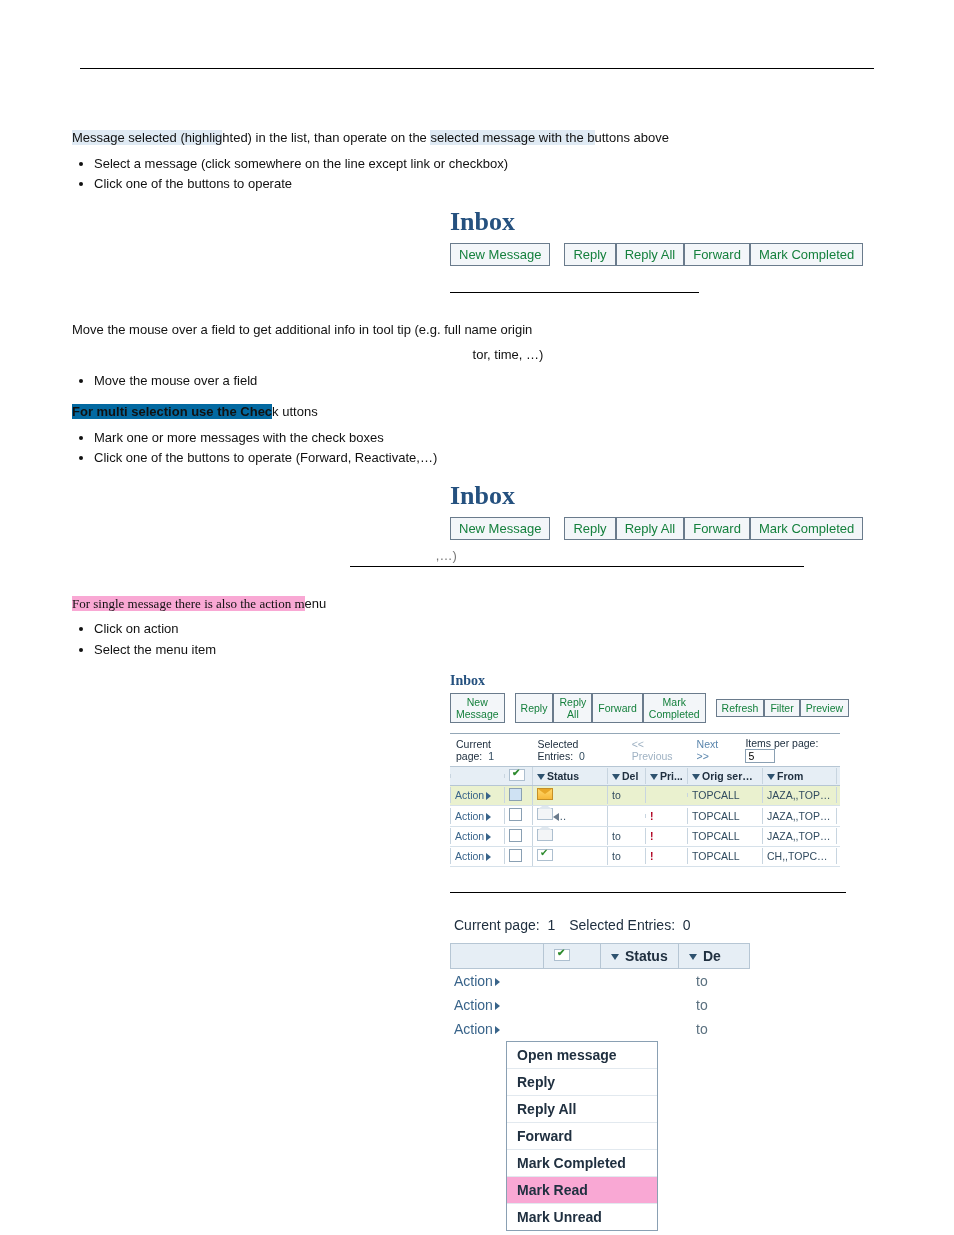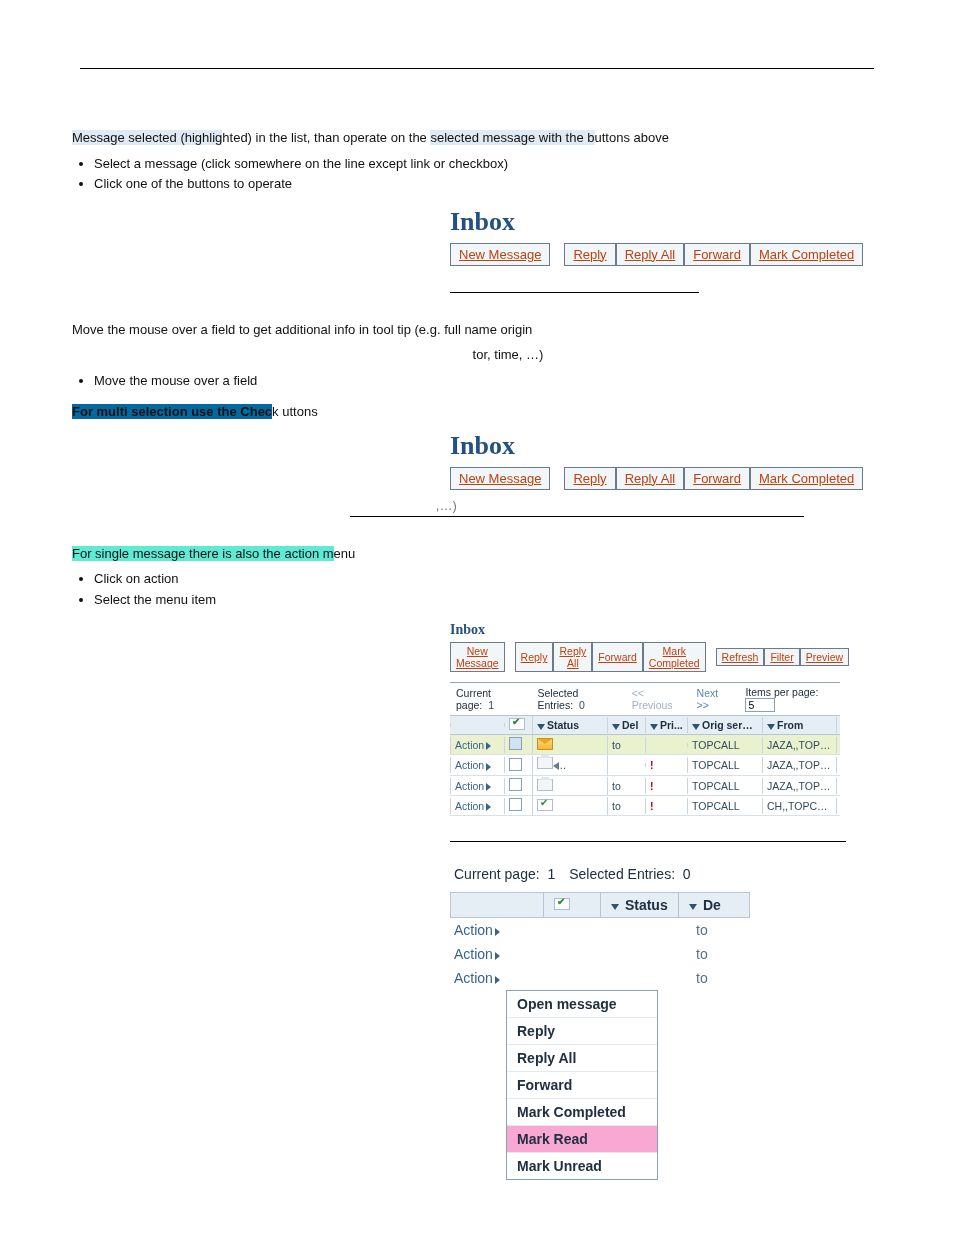--- a/index.html
+++ b/index.html
@@ -12,21 +12,21 @@
 .fig{margin:10px 0 4px 0;}
 .fig-underline{border-bottom:1px solid #000;display:block;padding:2px 2px 3px 2px;color:#333;font-size:13px;}
 .fig-underline.small{font-size:12px;}
 
 
 .inbox-title{font-family:Georgia,'Times New Roman',serif;font-weight:bold;color:#25517f;}
 .inbox-title.lg{font-size:26px;margin:0 0 6px 0;}
 .inbox-title.sm{font-size:14px;margin:0 0 4px 0;}
 .btnrow{display:flex;gap:14px;align-items:center;}
 .btnrow .grp{display:flex;gap:0;}
-.btn{border:1px solid #6a7b8c;background:#f3f6f9;color:#c2410c;font-size:13px;padding:3px 8px;cursor:pointer;text-decoration:underline;}
+.btn{border:1px solid #6a7b8c;background:#f3f6f9;color:#15803d;font-size:13px;padding:3px 8px;cursor:pointer;}
 .btn.sm{font-size:10.5px;padding:2px 5px;}
 
 
 .listwrap{border-top:1px solid #94a7b7;margin-top:10px;font-size:10.5px;color:#314b5f;}
 .pager{display:flex;align-items:center;gap:18px;padding:3px 6px;}
 .pager .lbl{color:#203040;}
 .pager .disabled{color:#9fb2c3;}
 .pager .next{color:#5b86ad;}
 .pager .ipp input{width:24px;font-size:10.5px;border:1px solid #8aa0b3;padding:0 2px;}
 .hdr-row,.drow{display:grid;grid-template-columns:55px 28px 75px 38px 42px 75px 74px;align-items:center;}
@@ -102,20 +102,24 @@
 
   <div class="body-text" style="margin-top:28px;">
     <p class="para"><span>Move the mouse over a field to get additional info in tool tip (e.g. full name origin</span></p>
     <p class="para" style="margin-left:50px;text-align:center;">tor, time, …)</p>
     <ul class="bullet-list">
       <li>Move the mouse over a field</li>
     </ul>
     <p class="para">
       <span style="background:#0369a1;font-weight:bold;">For multi selection use the Chec</span><span>k uttons</span>
     </p>
+    <ul class="bullet-list">
+      <li>Mark one or more messages with the check boxes</li>
+      <li>Click one of the buttons to operate (Forward, Reactivate,…)</li>
+    </ul>
   </div>
 
   <div class="fig" style="margin-left:390px;">
     <div class="inbox-title lg">Inbox</div>
     <div class="btnrow">
       <div class="grp">
           <button class="btn">New Message</button>
         </div>
       <div class="grp">
         <button class="btn">Reply</button>
@@ -126,21 +130,21 @@
     </div>
   </div>
   <div style="margin-left:290px;margin-top:6px;">
     <span class="fig-underline" style="width:450px;">
       <span style="visibility:hidden;">Screenshot 27</span><span style="color:#777;">,…)</span>
     </span>
   </div>
 
   <div class="body-text" style="margin-top:28px;">
     <p class="para">
-      <span style="background:#5eead4;">For single message there is also the action m</span><span>enu</span>
+      <span style="background:#f9a8d4;font-family:Liberation Serif, serif;">For single message there is also the action m</span><span>enu</span>
     </p>
     <ul class="bullet-list">
       <li>Click on action</li>
       <li>Select the menu item</li>
     </ul>
   </div>
 
   <div class="fig" style="margin-left:390px;width:390px;">
     <div class="inbox-title sm">Inbox</div>
     <div class="btnrow" style="gap:10px;">

